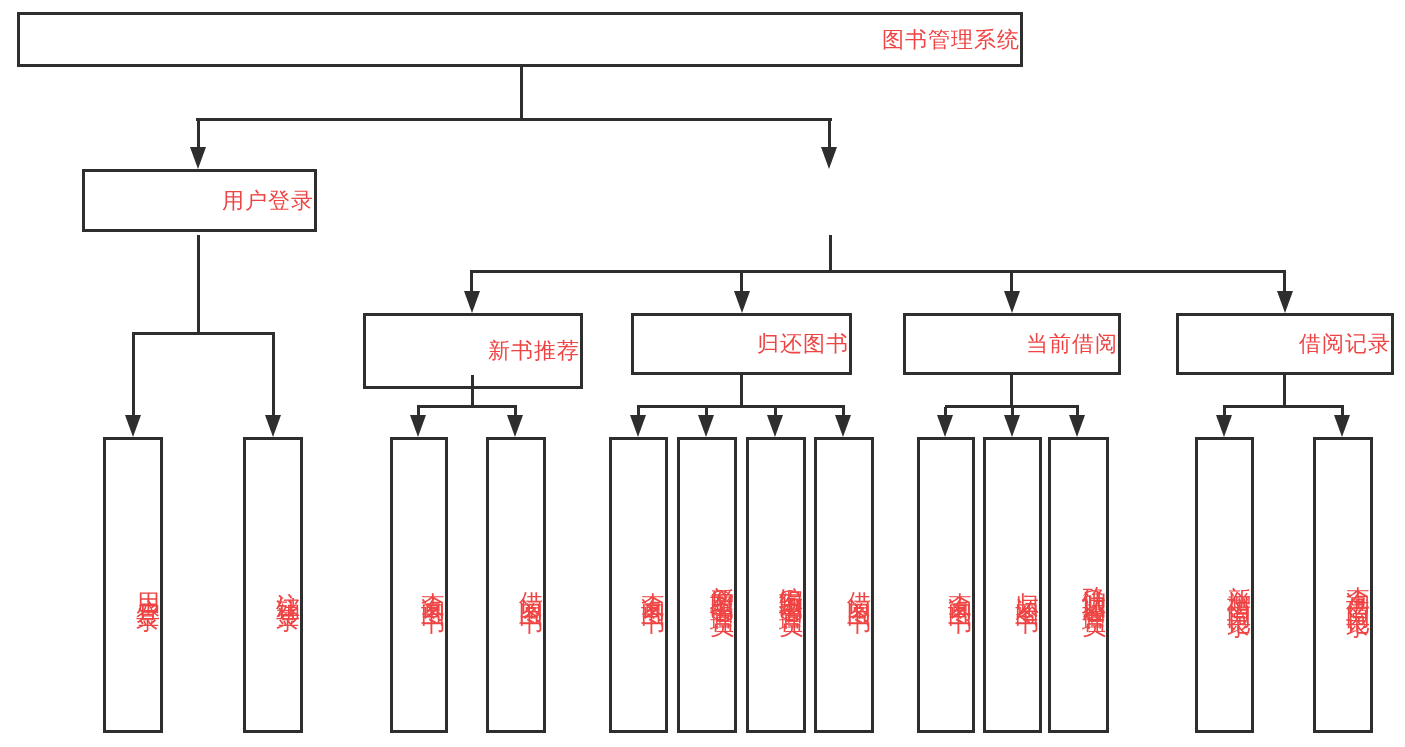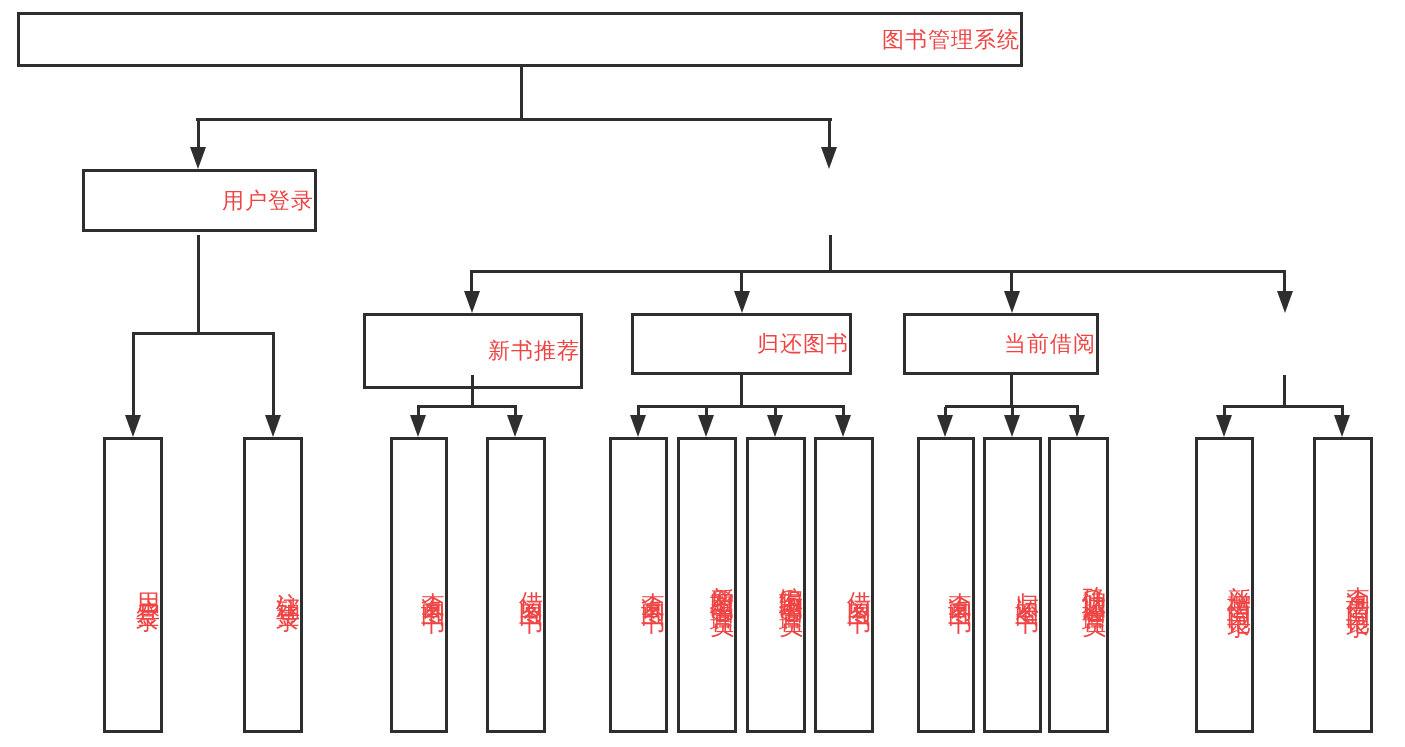--- a/index.html
+++ b/index.html
@@ -67,22 +67,25 @@
   <div class="arrow" style="left:1004px;top:291px"></div>
   <div class="line" style="left:1283px;top:272px;width:3px;height:20px"></div>
   <div class="arrow" style="left:1277px;top:291px"></div>
 
   <div class="box" style="left:363px;top:313px;width:220px;height:76px">
     <span class="hlabel">新书推荐</span>
   </div>
   <div class="box" style="left:631px;top:313px;width:221px;height:62px">
     <span class="hlabel">归还图书</span>
   </div>
-  <div class="box" style="left:903px;top:313px;width:196px;height:62px">
+  <div class="box" style="left:903px;top:313px;width:218px;height:62px">
     <span class="hlabel">当前借阅</span>
+  </div>
+  <div class="box" style="left:1176px;top:313px;width:218px;height:62px">
+    <span class="hlabel">借阅记录</span>
   </div>
 
   <div class="line" style="left:471px;top:375px;width:3px;height:32px"></div>
   <div class="line" style="left:417px;top:405px;width:100px;height:3px"></div>
   <div class="line" style="left:417px;top:407px;width:3px;height:10px"></div>
   <div class="arrow" style="left:410px;top:415px"></div>
   <div class="line" style="left:514px;top:407px;width:3px;height:10px"></div>
   <div class="arrow" style="left:507px;top:415px"></div>
 
   <div class="line" style="left:740px;top:375px;width:3px;height:32px"></div>

